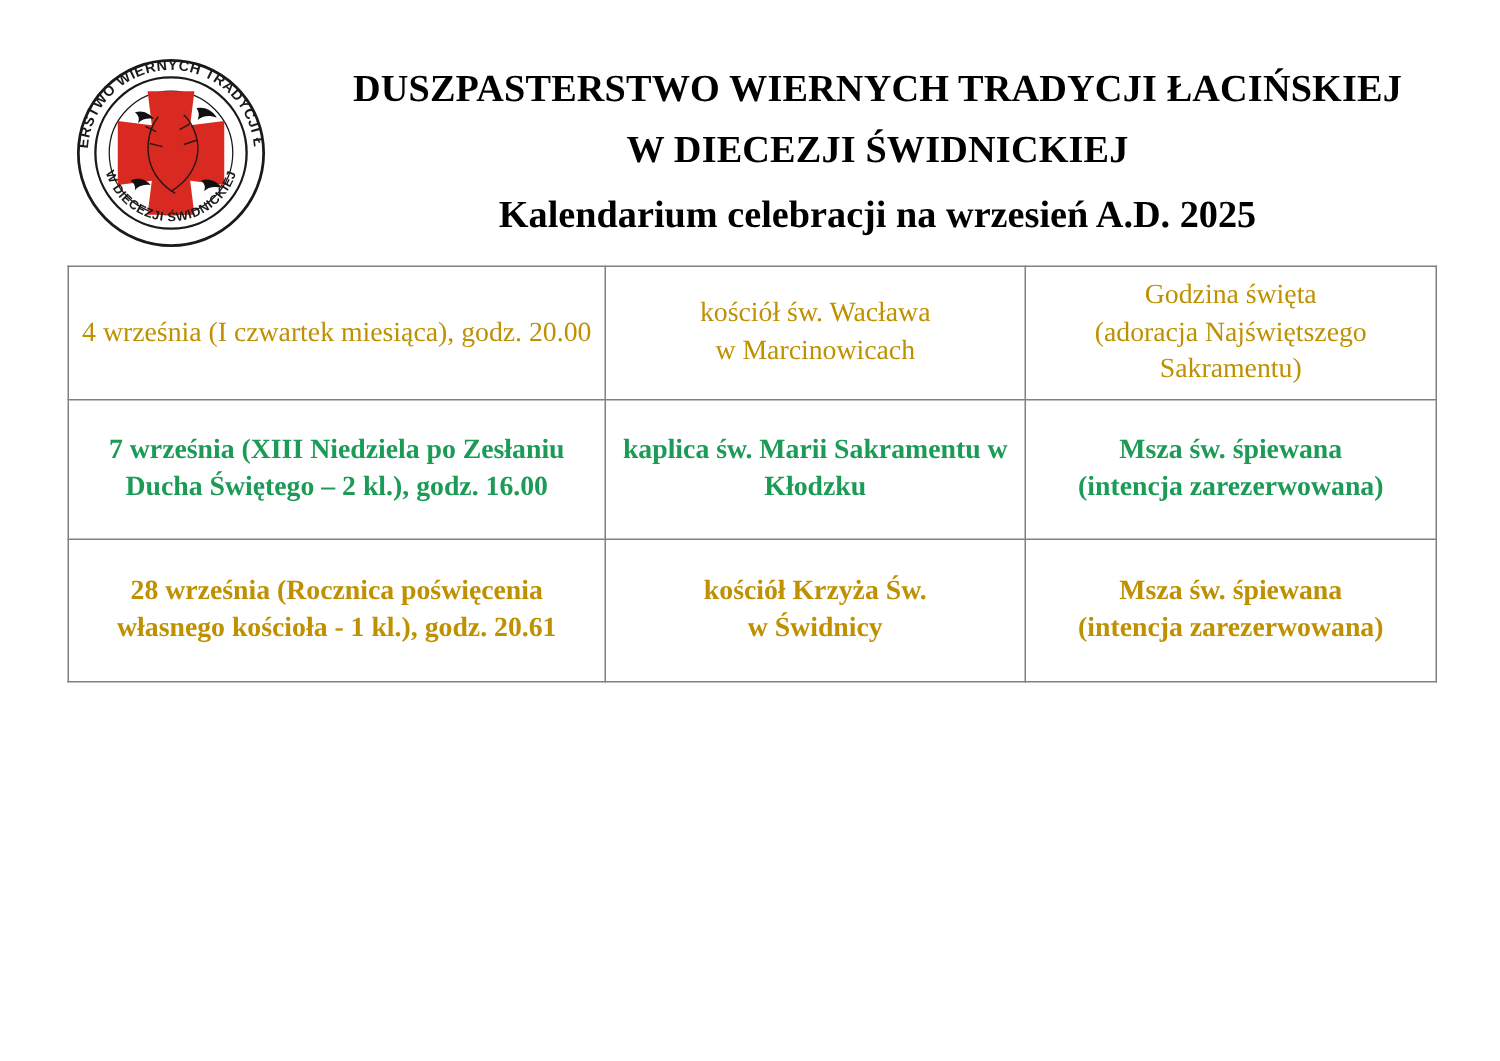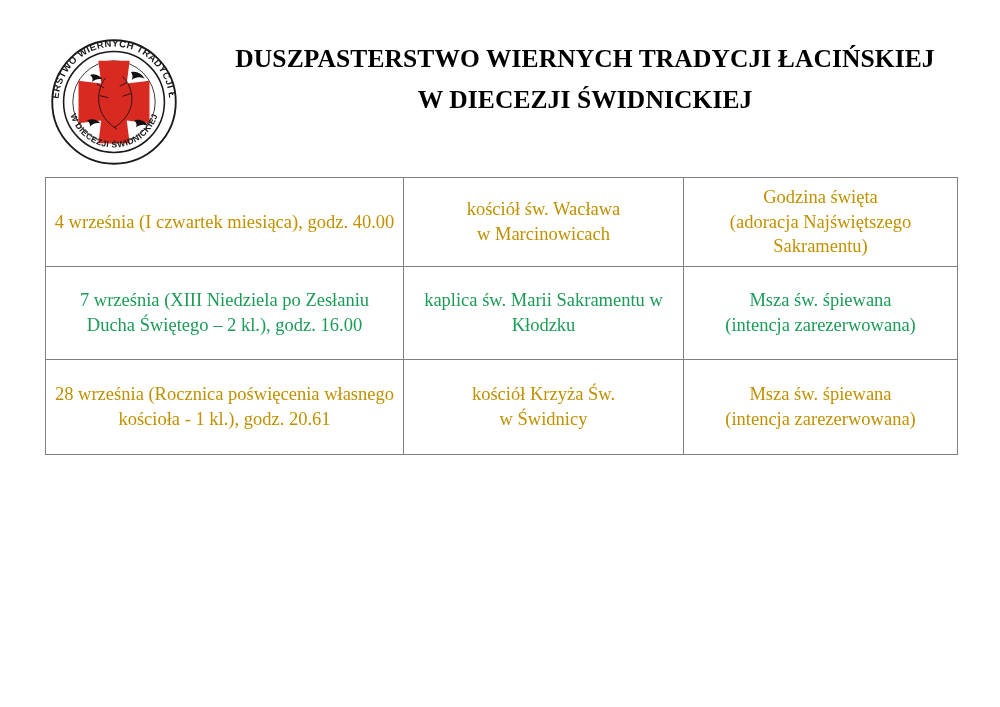--- a/index.html
+++ b/index.html
@@ -80,21 +80,21 @@
   }
   .col-when   { width: 358px; }
   .col-where  { width: 280px; }
   .col-what   { width: 274px; }
 
   
   .c-gold  { color: #BF9000; }
   .c-green { color: #1C9B57; }
   .c-red   { color: #C00000; }
   .w-normal { font-weight: normal; }
-  .w-bold   { font-weight: normal; }
+  .w-bold   { font-weight: bold; }
 
   .r1 td { height: 64px; }
   .r2 td { height: 78px; }
   .r3 td { height: 102px; }
   .r4 td { height: 80px; }
   .r5 td { height: 80px; }
 </style>
 </head>
 <body>
 
@@ -128,33 +128,34 @@
         </text>
         <text font-family="'Liberation Sans', sans-serif" font-size="12" font-weight="bold" fill="#1A1A1A" letter-spacing="0.6">
           <textPath href="#arcBot" startOffset="50%" text-anchor="middle">W DIECEZJI ŚWIDNICKIEJ</textPath>
         </text>
       </svg>
     </div>
 
     <div class="titles">
       <div class="title-line1">DUSZPASTERSTWO WIERNYCH TRADYCJI ŁACIŃSKIEJ</div>
       <div class="title-line2">W DIECEZJI ŚWIDNICKIEJ</div>
+      <div class="title-line3">Kalendarium celebracji na wrzesień A.D. 2025</div>
     </div>
 
   </div>
 
   <table class="cal-table">
     <colgroup>
       <col class="col-when">
       <col class="col-where">
       <col class="col-what">
     </colgroup>
     <tbody>
       <tr class="r1">
-        <td class="c-gold w-normal">4 września (I czwartek miesiąca), godz. 40.00</td>
+        <td class="c-gold w-normal">4 września (I czwartek miesiąca), godz. 20.00</td>
         <td class="c-gold w-normal">kościół św. Wacława<br>w Marcinowicach</td>
         <td class="c-gold w-normal">Godzina święta<br>(adoracja Najświętszego Sakramentu)</td>
       </tr>
       <tr class="r2">
         <td class="c-green w-bold">7 września (XIII Niedziela po Zesłaniu Ducha Świętego – 2 kl.), godz. 16.00</td>
         <td class="c-green w-bold">kaplica św. Marii Sakramentu w Kłodzku</td>
         <td class="c-green w-bold">Msza św. śpiewana<br>(intencja zarezerwowana)</td>
       </tr>
       <tr class="r5">
         <td class="c-gold w-bold">28 września (Rocznica poświęcenia własnego kościoła - 1 kl.), godz. 20.61</td>

